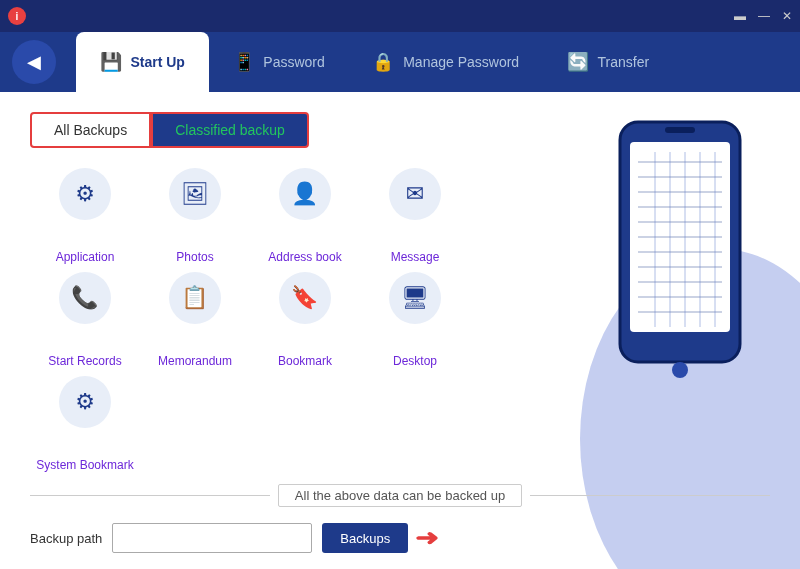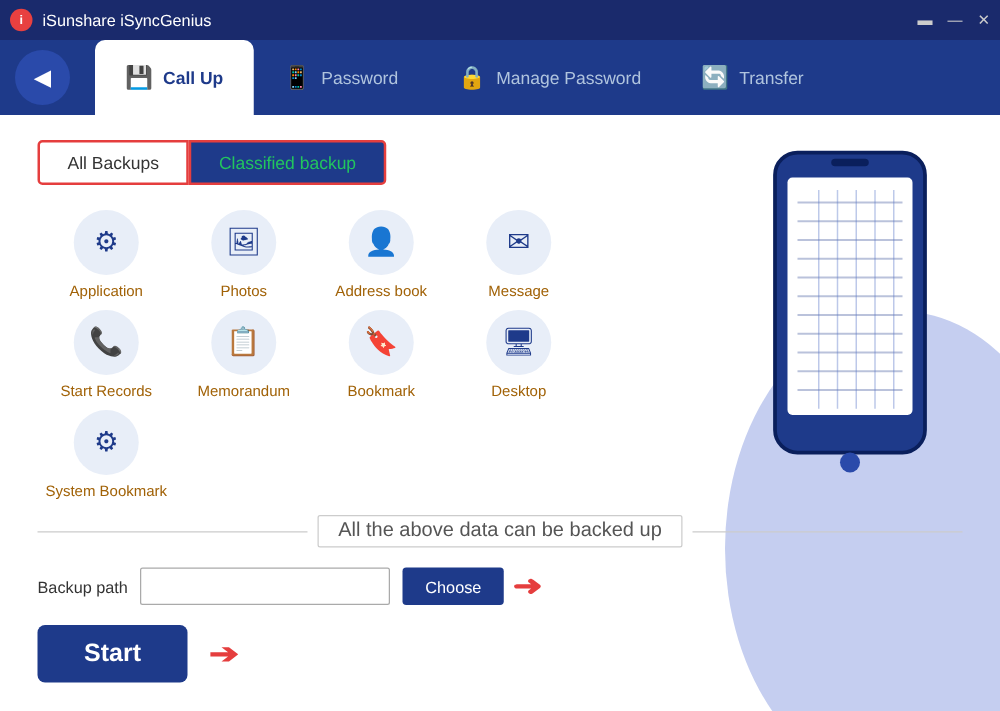--- a/index.html
+++ b/index.html
@@ -164,38 +164,39 @@
       border-radius: 50%;
       background: #e8eef8;
       display: flex;
       align-items: center;
       justify-content: center;
       font-size: 22px;
       color: #1e3a8a;
     }
     .icon-label {
       font-size: 12px;
-      color: #a16207;
+      color: #6d28d9;
       text-align: center;
+      margin-top: 24px;
     }
 
     
     .divider-row {
       display: flex;
       align-items: center;
       margin: 12px 0 16px 0;
       gap: 8px;
     }
     .divider-line {
       flex: 1;
       height: 1px;
       background: #ccc;
     }
     .divider-text {
-      font-size: 16px;
+      font-size: 13px;
       color: #555;
       white-space: nowrap;
       padding: 3px 16px;
       border: 1px solid #ccc;
       border-radius: 2px;
       background: white;
     }
 
     
     .backup-path-row {
@@ -293,35 +294,34 @@
       top: 20px;
       z-index: 2;
     }
   </style>
 </head>
 <body>
 
 <div class="titlebar">
   <div class="titlebar-left">
     <div class="app-icon-title">i</div>
-    <span>iSunshare iSyncGenius</span>
   </div>
   <div class="titlebar-controls">
     <span>▬</span>
     <span>—</span>
     <span>✕</span>
   </div>
 </div>
 
 <div class="navbar">
   <div class="back-btn">◀</div>
   <div class="nav-tabs">
     <div class="nav-tab active">
       <span class="tab-icon">💾</span>
-      <span>Call Up</span>
+      <span>Start Up</span>
     </div>
     <div class="nav-tab">
       <span class="tab-icon">📱</span>
       <span>Password</span>
     </div>
     <div class="nav-tab">
       <span class="tab-icon">🔒</span>
       <span>Manage Password</span>
     </div>
     <div class="nav-tab">
@@ -384,21 +384,21 @@
 
     <div class="divider-row">
       <div class="divider-line"></div>
       <div class="divider-text">All the above data can be backed up</div>
       <div class="divider-line"></div>
     </div>
 
     <div class="backup-path-row">
       <span class="backup-path-label">Backup path</span>
       <input class="backup-path-input" type="text" value="" style="">
-      <button class="choose-btn">Choose</button>
+      <button class="choose-btn">Backups</button>
       <span class="arrow-right">➜</span>
     </div>
 
     <div class="start-btn-row">
       <button class="start-btn">Start</button>
       <span class="arrow-left">➔</span>
     </div>
   </div>
 
   <div class="phone-area">

